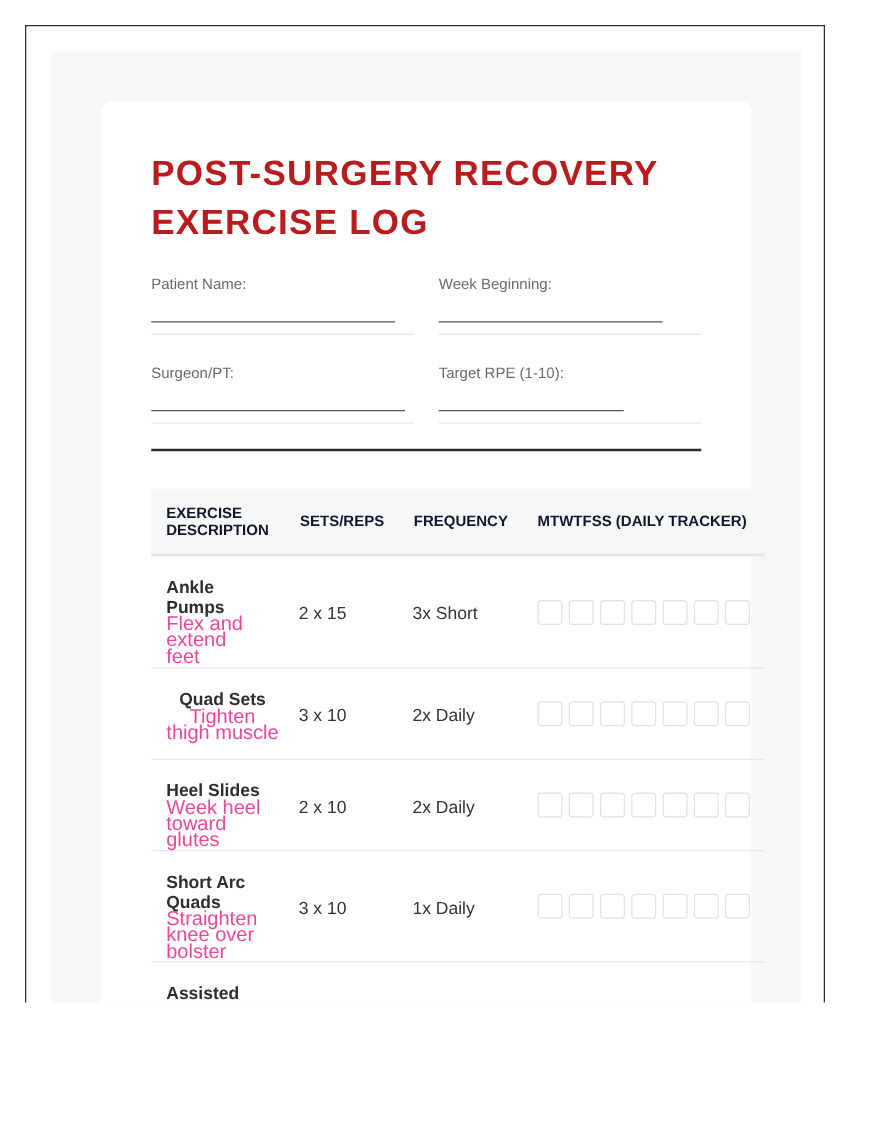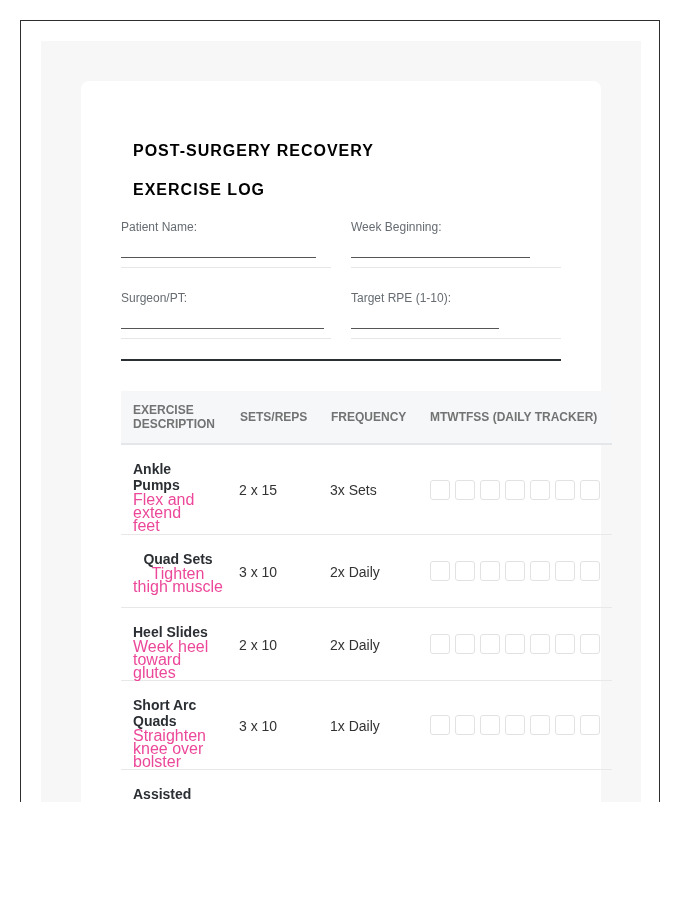--- a/index.html
+++ b/index.html
@@ -3,30 +3,30 @@
 <meta charset="utf-8">
 <style>
   html, body { margin: 0; padding: 0; background: #ffffff; }
   body { width: 700px; height: 900px; position: relative; overflow: hidden;
          font-family: "Liberation Sans", sans-serif; color: #2b2f33; }
   .frame { position: absolute; left: 20px; top: 20px; width: 640px; height: 782px;
            border: 1px solid #2e2e2e; border-bottom: none; overflow: hidden; background: #fff; box-sizing: border-box; }
   .canvas { position: absolute; left: 20px; top: 20px; width: 600px; height: 780px; background: #f7f7f7; }
   .card { position: absolute; left: 40px; top: 40px; width: 520px; height: 760px; background: #ffffff;
           border-radius: 8px; }
-  .title { position: absolute; left: 40px; top: 38px; margin: 12px; font-size: 16px; font-weight: bold;
-           letter-spacing: 1px; line-height: 39px; color: #000000; text-transform: uppercase; width: 420px; }
+  .title { position: absolute; left: 40px; top: 38px; margin: 0; font-size: 28px; font-weight: bold;
+           letter-spacing: 1px; line-height: 39px; color: #b91c1c; text-transform: uppercase; width: 420px; }
   .field { position: absolute; width: 210px; }
   .field .label { font-size: 12px; color: #666c72; display: block; }
   .field .line { position: absolute; left: 0; height: 1px; background: #555; }
   .field .sub { position: absolute; left: 0; width: 210px; height: 1px; background: #e4e6e8; }
   .rule { position: absolute; left: 40px; top: 278px; width: 440px; height: 2px; background: #2b2f33; }
   .table { position: absolute; left: 40px; top: 310px; width: 491px; }
   .thead { height: 52px; background: #f5f7f9; border-bottom: 2px solid #e4e7ea; position: relative; }
-  .th { position: absolute; font-size: 12px; font-weight: bold; color: #737373; line-height: 14px; top: 12px; }
+  .th { position: absolute; font-size: 12px; font-weight: bold; color: #0f172a; line-height: 14px; top: 12px; }
   .row { position: relative; border-bottom: 1px solid #e8e8e8; }
   .ex-name { position: absolute; left: 12px; font-size: 14px; font-weight: bold; line-height: 16px; color: #2b2f33; width: 90px; }
   .ex-desc { font-size: 16px; font-weight: normal; line-height: 13px; color: #ec4899; display: block; }
   .cell { position: absolute; font-size: 14px; color: #333; }
   .boxes { position: absolute; left: 309px; display: flex; gap: 5px; }
   .box { width: 18px; height: 18px; border: 1px solid #e2e2e2; border-radius: 3px; background: #fff; }
 </style>
 </head>
 <body>
 
@@ -75,21 +75,21 @@
           <div class="th" style="left:210px; top:19px;">FREQUENCY</div>
           <div class="th" style="left:309px; top:19px;">MTWTFSS (DAILY TRACKER)</div>
         </div>
 
         <div class="row" style="height:89px;">
           <div class="ex-name" style="top:16px; width:70px;">
             <span>Ankle Pumps</span>
             <span class="ex-desc">Flex and extend feet</span>
           </div>
           <div class="cell" style="left:118px; top:37px;">2 x 15</div>
-          <div class="cell" style="left:209px; top:37px;">3x Sets</div>
+          <div class="cell" style="left:209px; top:37px;">3x Short</div>
           <div class="boxes" style="top:35px;">
             <div class="box"></div>
             <div class="box"></div>
             <div class="box"></div>
             <div class="box"></div>
             <div class="box"></div>
             <div class="box"></div>
             <div class="box"></div>
           </div>
         </div>

